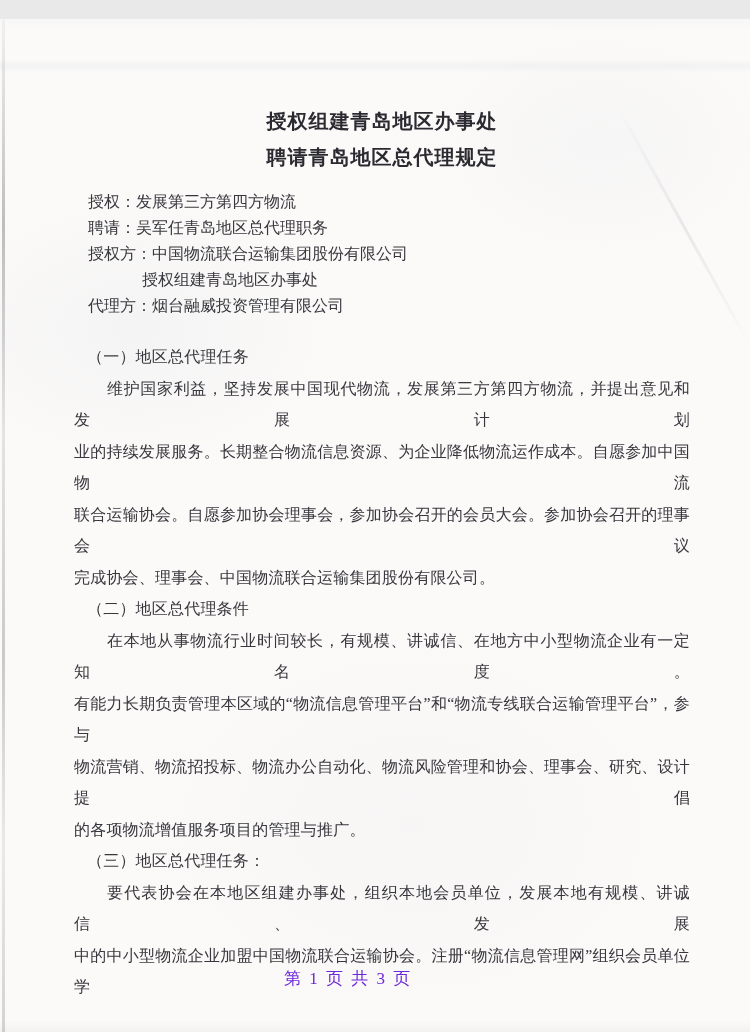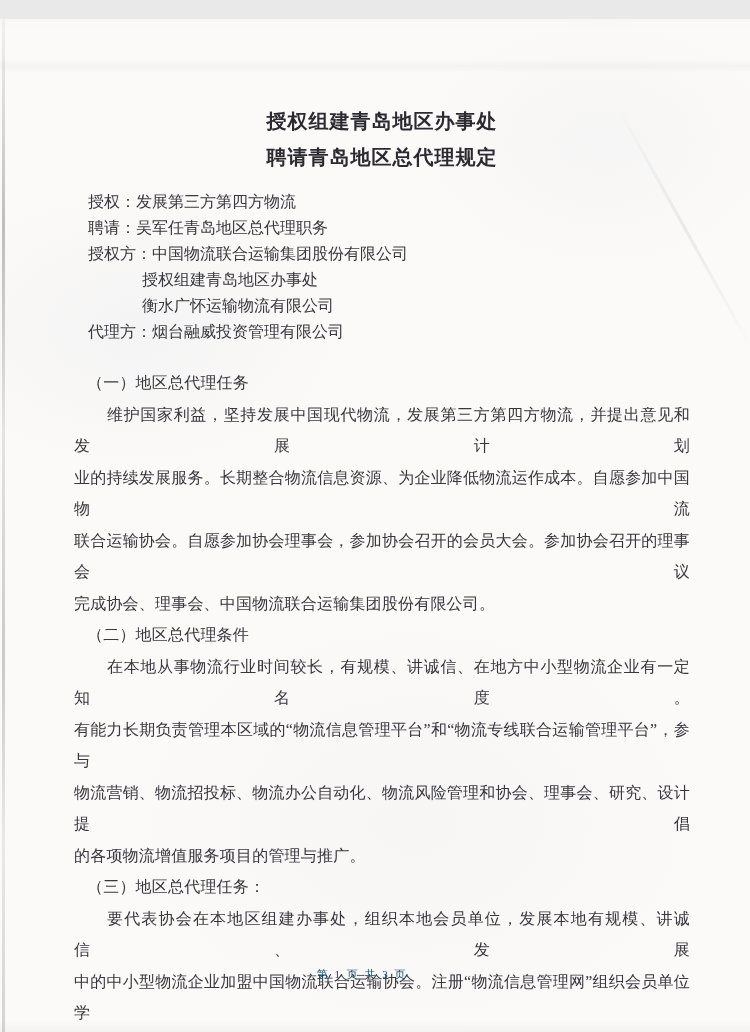--- a/index.html
+++ b/index.html
@@ -93,26 +93,26 @@
   }
   .bl.first {
     text-indent: 33px;
   }
   .bl.short {
     text-align-last: left;
   }
   .footer {
     position: absolute;
     top: 948px;
-    left: 15px;
+    left: 1px;
     width: 694px;
     text-align: center;
-    font-size: 11px;
+    font-size: 17px;
     letter-spacing: 2px;
-    color: #0c4a6e;
+    color: #6d28d9;
   }
 </style>
 </head>
 <body>
 
 <div class="page">
   <div class="mottle"></div>
   <div class="band-top"></div>
   <div class="edge-left"></div>
   <div class="crease"></div>
@@ -122,21 +122,20 @@
     <div class="title">
       <div>授权组建青岛地区办事处</div>
       <div>聘请青岛地区总代理规定</div>
     </div>
 
     <div class="meta">
       <div class="meta-line">授权：发展第三方第四方物流</div>
       <div class="meta-line">聘请：吴军任青岛地区总代理职务</div>
       <div class="meta-line">授权方：中国物流联合运输集团股份有限公司</div>
       <div class="meta-line indent">授权组建青岛地区办事处</div>
-      <div class="meta-line indent">衡水广怀运输物流有限公司</div>
       <div class="meta-line">代理方：烟台融威投资管理有限公司</div>
     </div>
 
     <div class="body">
       <div class="heading">（一）地区总代理任务</div>
       <div class="bl first">维护国家利益，坚持发展中国现代物流，发展第三方第四方物流，并提出意见和发展计划</div>
       <div class="bl">业的持续发展服务。长期整合物流信息资源、为企业降低物流运作成本。自愿参加中国物流</div>
       <div class="bl">联合运输协会。自愿参加协会理事会，参加协会召开的会员大会。参加协会召开的理事会议</div>
       <div class="bl short">完成协会、理事会、中国物流联合运输集团股份有限公司。</div>
 

